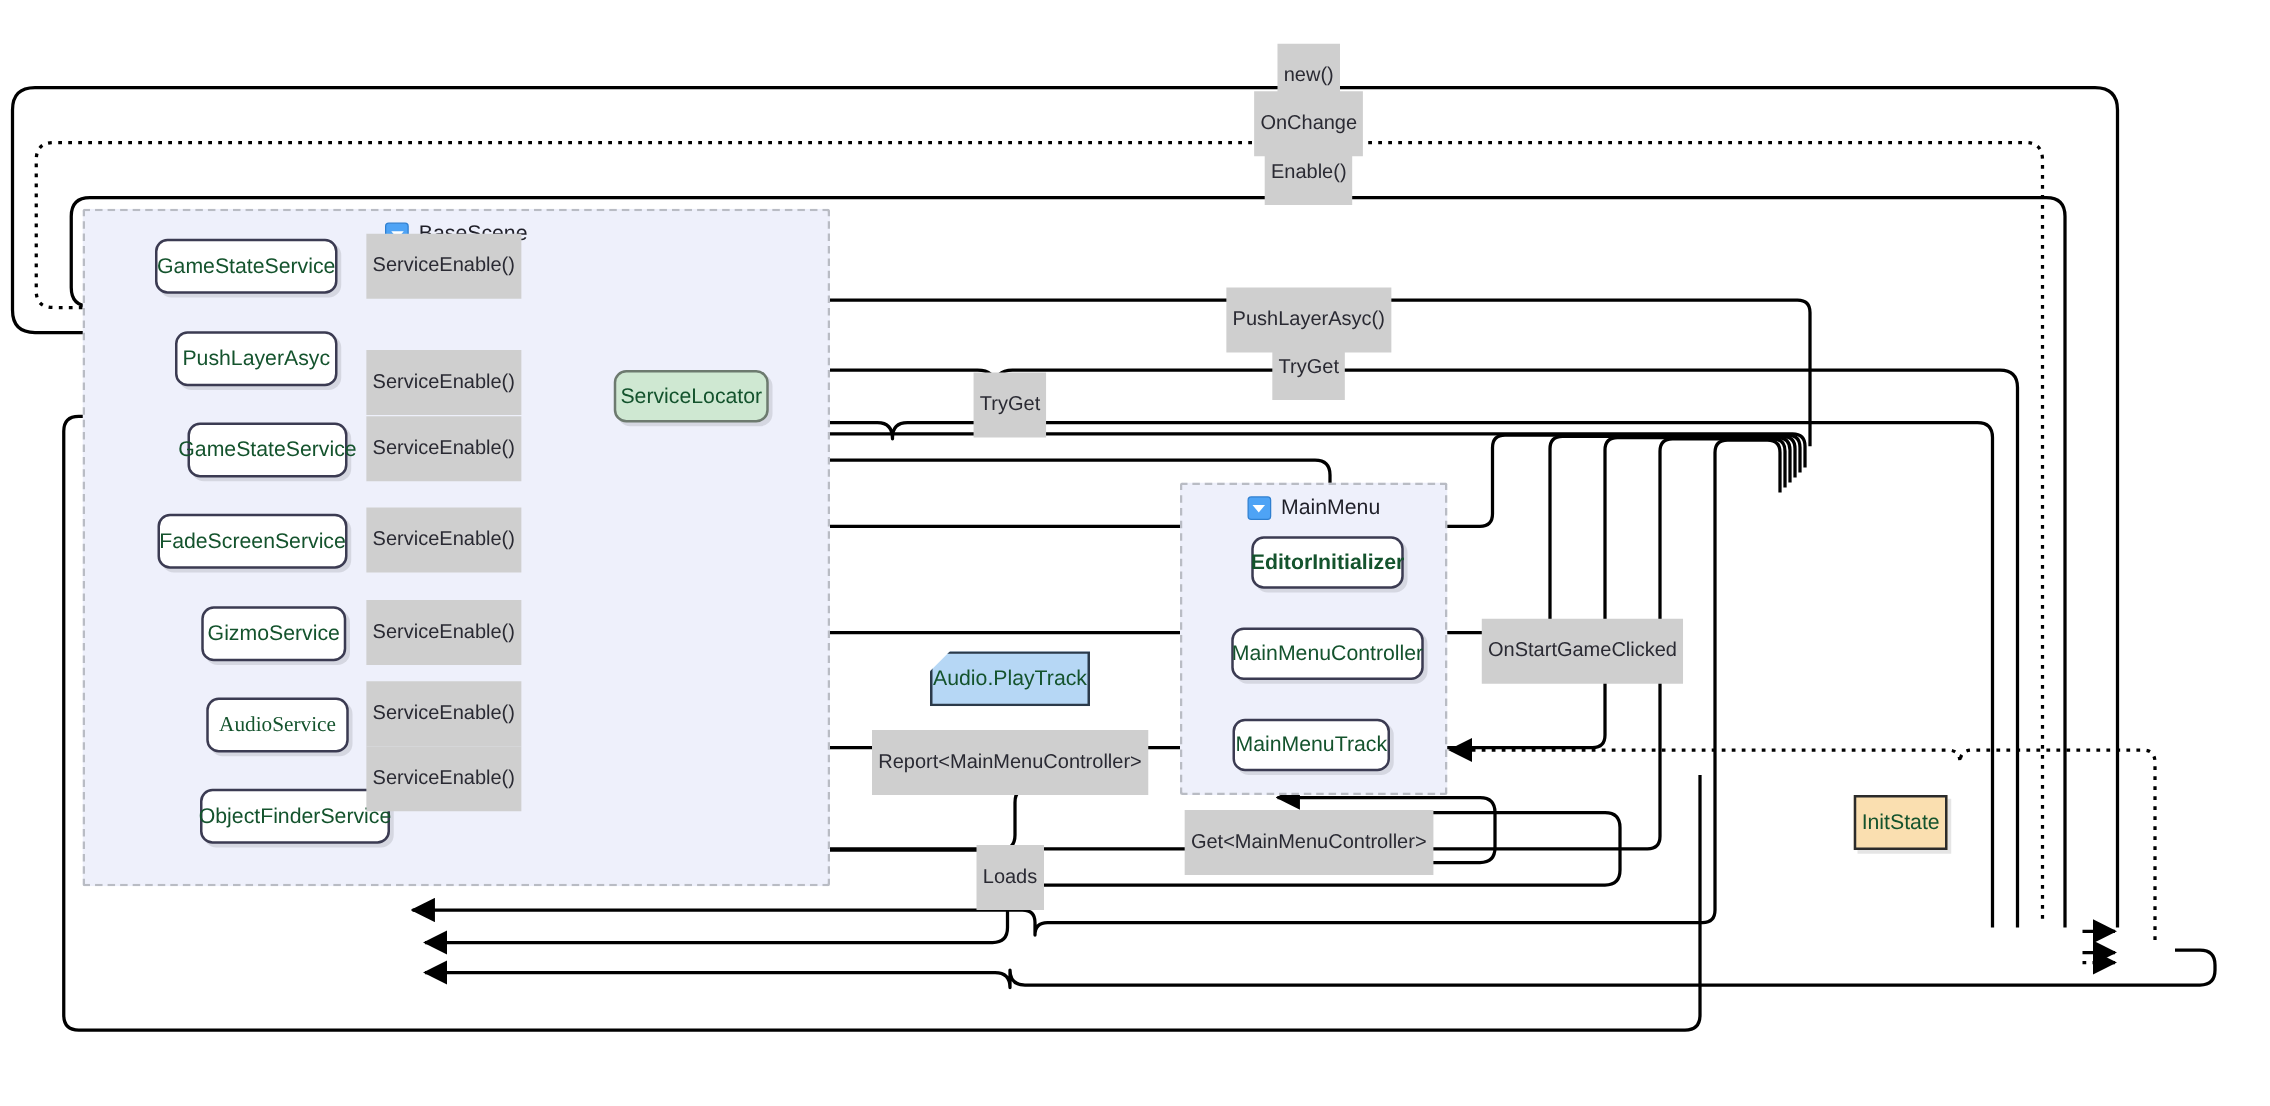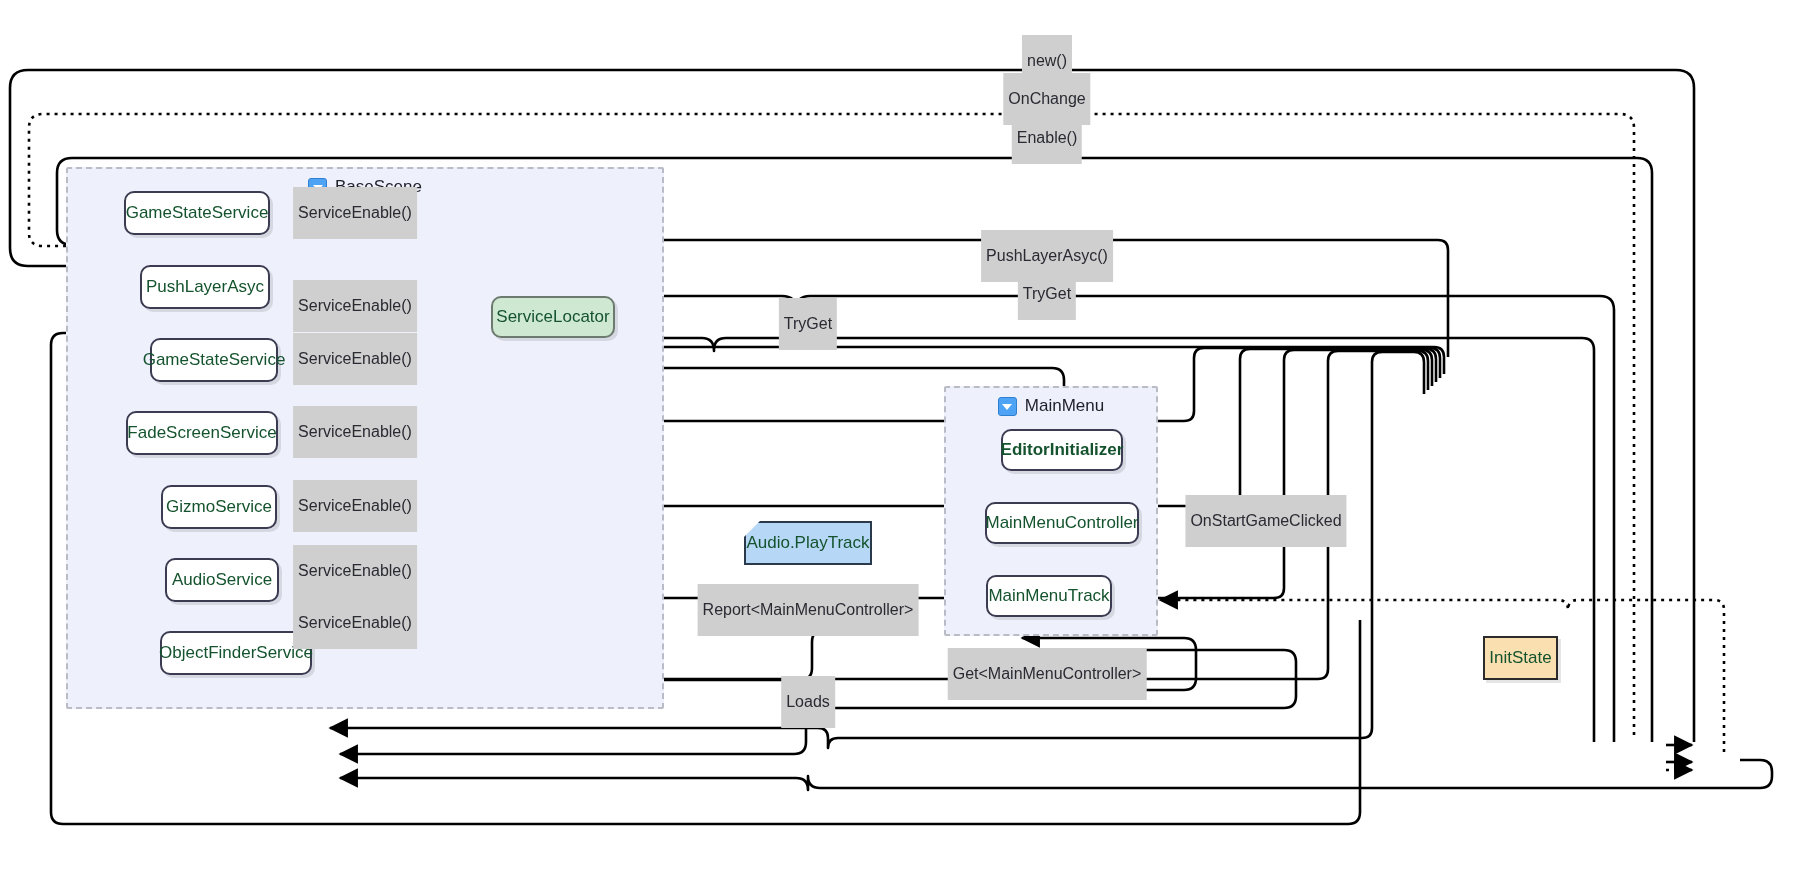--- a/index.html
+++ b/index.html
@@ -110,21 +110,21 @@
   </div>
 
   <div class="node" style="left:126px;top:411px;width:152px;height:44px;">
     <span>FadeScreenService</span>
   </div>
 
   <div class="node" style="left:161px;top:485px;width:116px;height:44px;">
     <span>GizmoService</span>
   </div>
 
-  <div class="node" style="left:165px;top:558px;width:114px;height:44px;">
+  <div class="node" style="left:165px;top:558px;width:114px;height:44px;font-family:Liberation Serif, serif;">
     <span>AudioService</span>
   </div>
 
   <div class="node" style="left:124px;top:631px;width:152px;height:44px;margin-left:36px;">
     <span>ObjectFinderService</span>
   </div>
 
   <div class="node green" style="left:491px;top:296px;width:124px;height:42px;">
     <span>ServiceLocator</span>
   </div>

